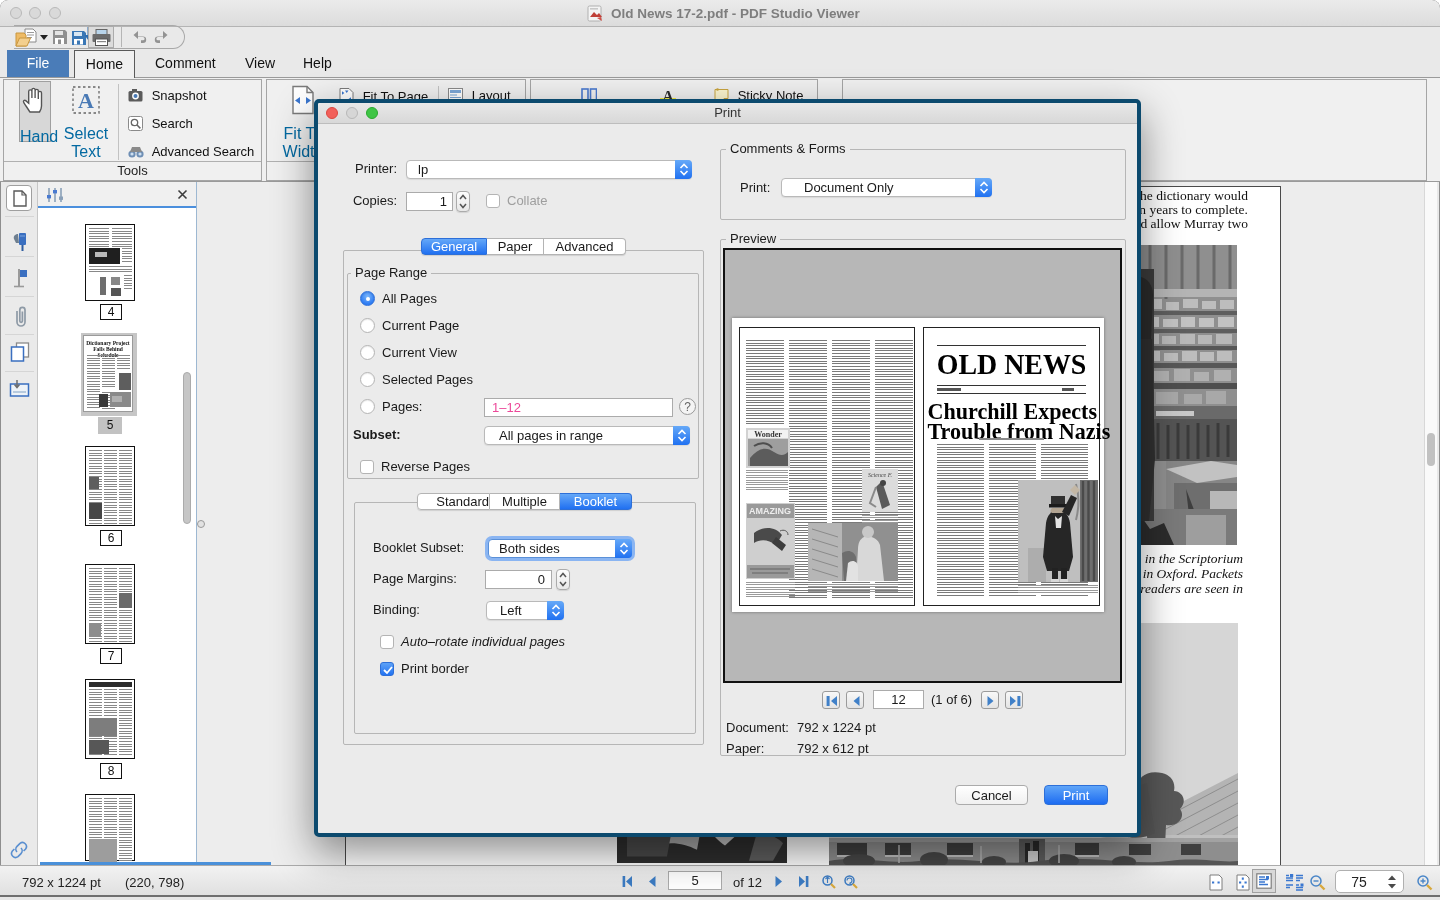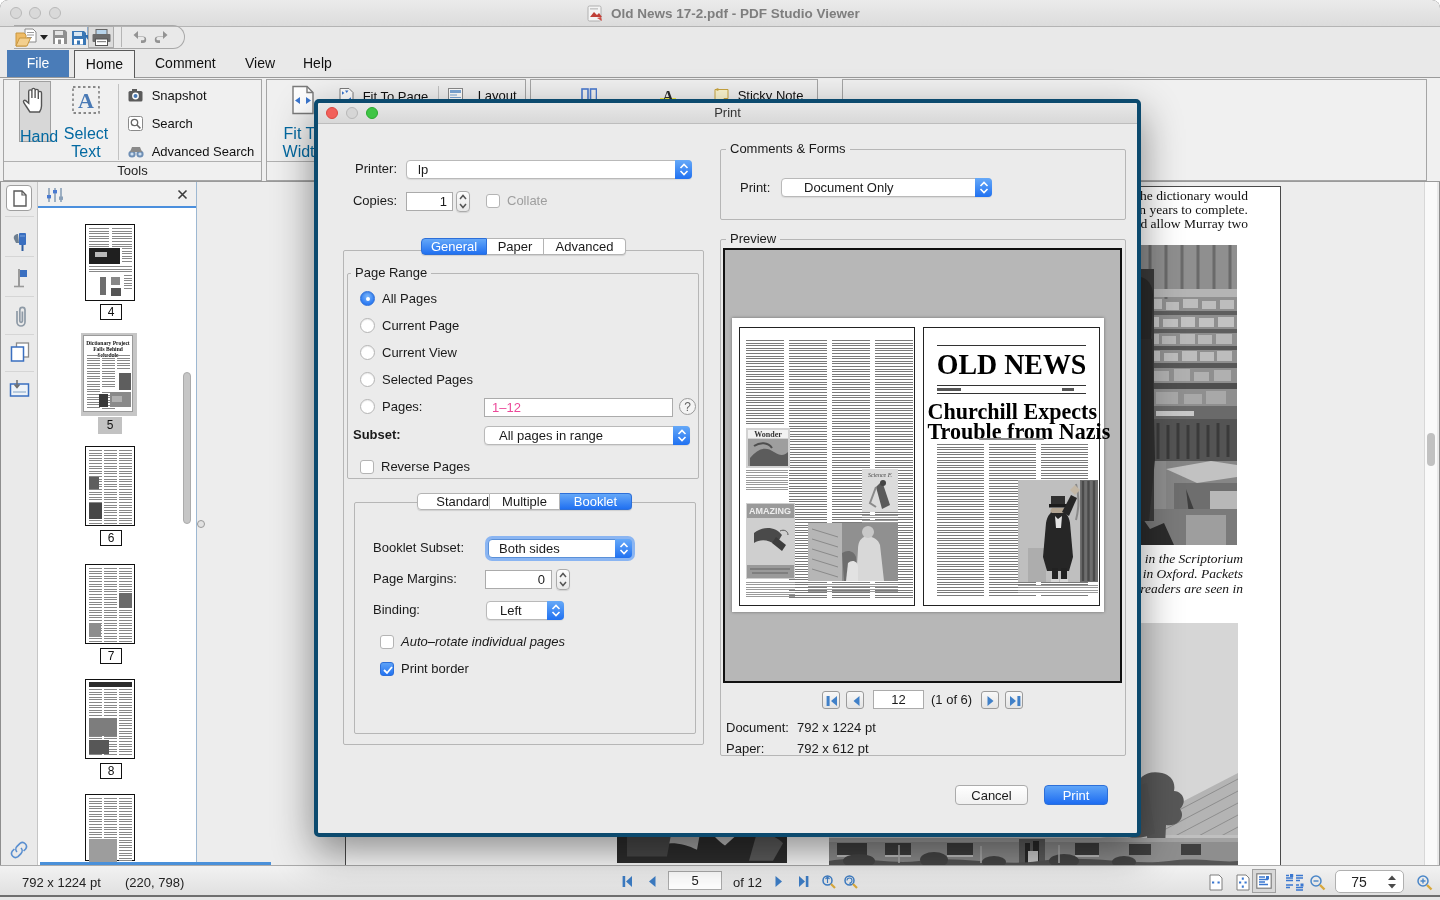--- a/index.html
+++ b/index.html
@@ -191,21 +191,21 @@
             <path d="M3 3.2l2.4 1.8L3 6.8zM12 9.2L9.6 11l2.4 1.8zM5 13.5l1.8-2.4L8.6 13.5zM9.5 2.5L7.7 4.9 6 2.5z" fill="#3a77d0"></path>
           </svg>
         <span style="margin-left:5px;">Fit To Page</span></div>
       <div class="rsep" style="left:171px;top:6px;height:22px;"></div>
       <div class="rrow" style="left:181px;top:8px;">
         <svg style="vertical-align:-3px;" width="15" height="15" viewBox="0 0 15 15">
             <rect x="0.5" y="0.5" width="14" height="14" fill="#fff" stroke="#8a8a8a"></rect>
             <rect x="2" y="2" width="11" height="3" fill="#7ba7d7"></rect>
             <path d="M2 7h7M2 9.5h11M2 12h11" stroke="#7ba7d7" stroke-width="1.2"></path>
           </svg>
-        <span style="margin-left:11px;">Layout</span>
+        <span style="margin-left:5px;">Layout</span>
         <svg style="vertical-align:1px;margin-left:4px;" width="9" height="6">
             <path d="M1 1l3.5 4L8 1" fill="none" stroke="#333" stroke-width="1.4"></path>
           </svg></div>
     </div>
     <div class="rgroup" style="left:530px;width:288px;">
       <div class="rrow" style="left:50px;top:8px;">
         <svg style="vertical-align:-3px;" width="16" height="15" viewBox="0 0 16 15">
             <rect x="1" y="1" width="6" height="13" fill="none" stroke="#4a7ad0" stroke-width="1.6"></rect>
             <rect x="9.5" y="1" width="6" height="13" fill="none" stroke="#4a7ad0" stroke-width="1.6"></rect>
           </svg></div>

